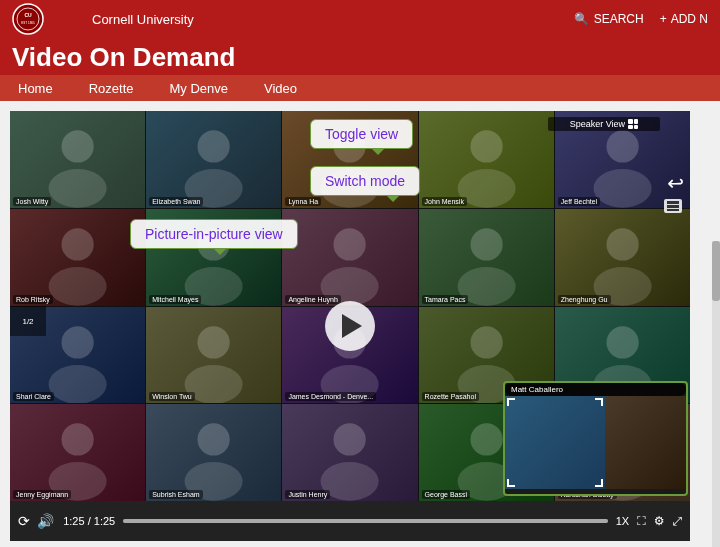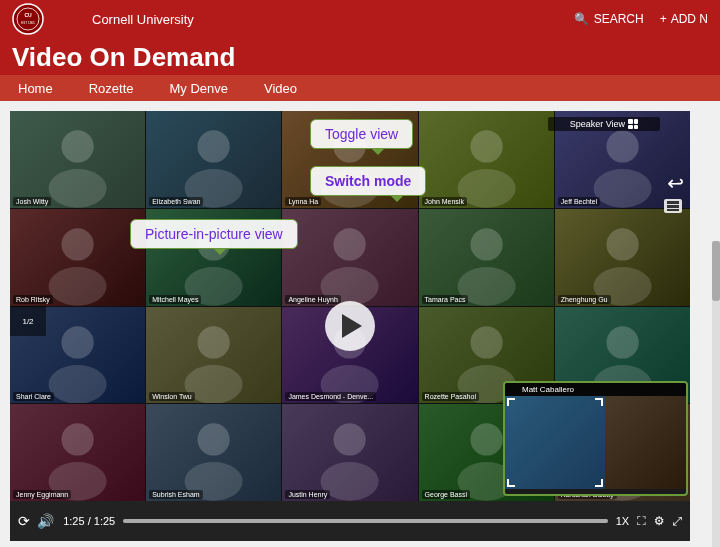--- a/index.html
+++ b/index.html
@@ -209,21 +209,20 @@
     .tooltip-toggle::after {
       border-top-color: #6a9a3a;
       bottom: -13px;
       left: 60%;
     }
 
     
     .tooltip-switch {
       top: 55px;
       left: 300px;
-      font-weight: bold;
     }
     .tooltip-switch::after {
       border-top-color: #6a9a3a;
       bottom: -13px;
       left: 70%;
     }
 
     
     .tooltip-pip {
       top: 108px;
@@ -311,21 +310,22 @@
       border: 2px solid #6a9a3a;
       border-radius: 4px;
       background: #1a1a1a;
       overflow: hidden;
       z-index: 20;
     }
     .pip-name-bar {
       background: rgba(0,0,0,0.7);
       color: white;
       font-size: 8px;
-      padding: 2px 17px;
+      padding: 2px 6px;
+      border-radius: 6px;
     }
     .pip-inner {
       display: flex;
       height: calc(100% - 18px);
     }
     .pip-left {
       width: 55%;
       background: linear-gradient(135deg, #2a5a7a, #1a3a5a);
       position: relative;
     }

